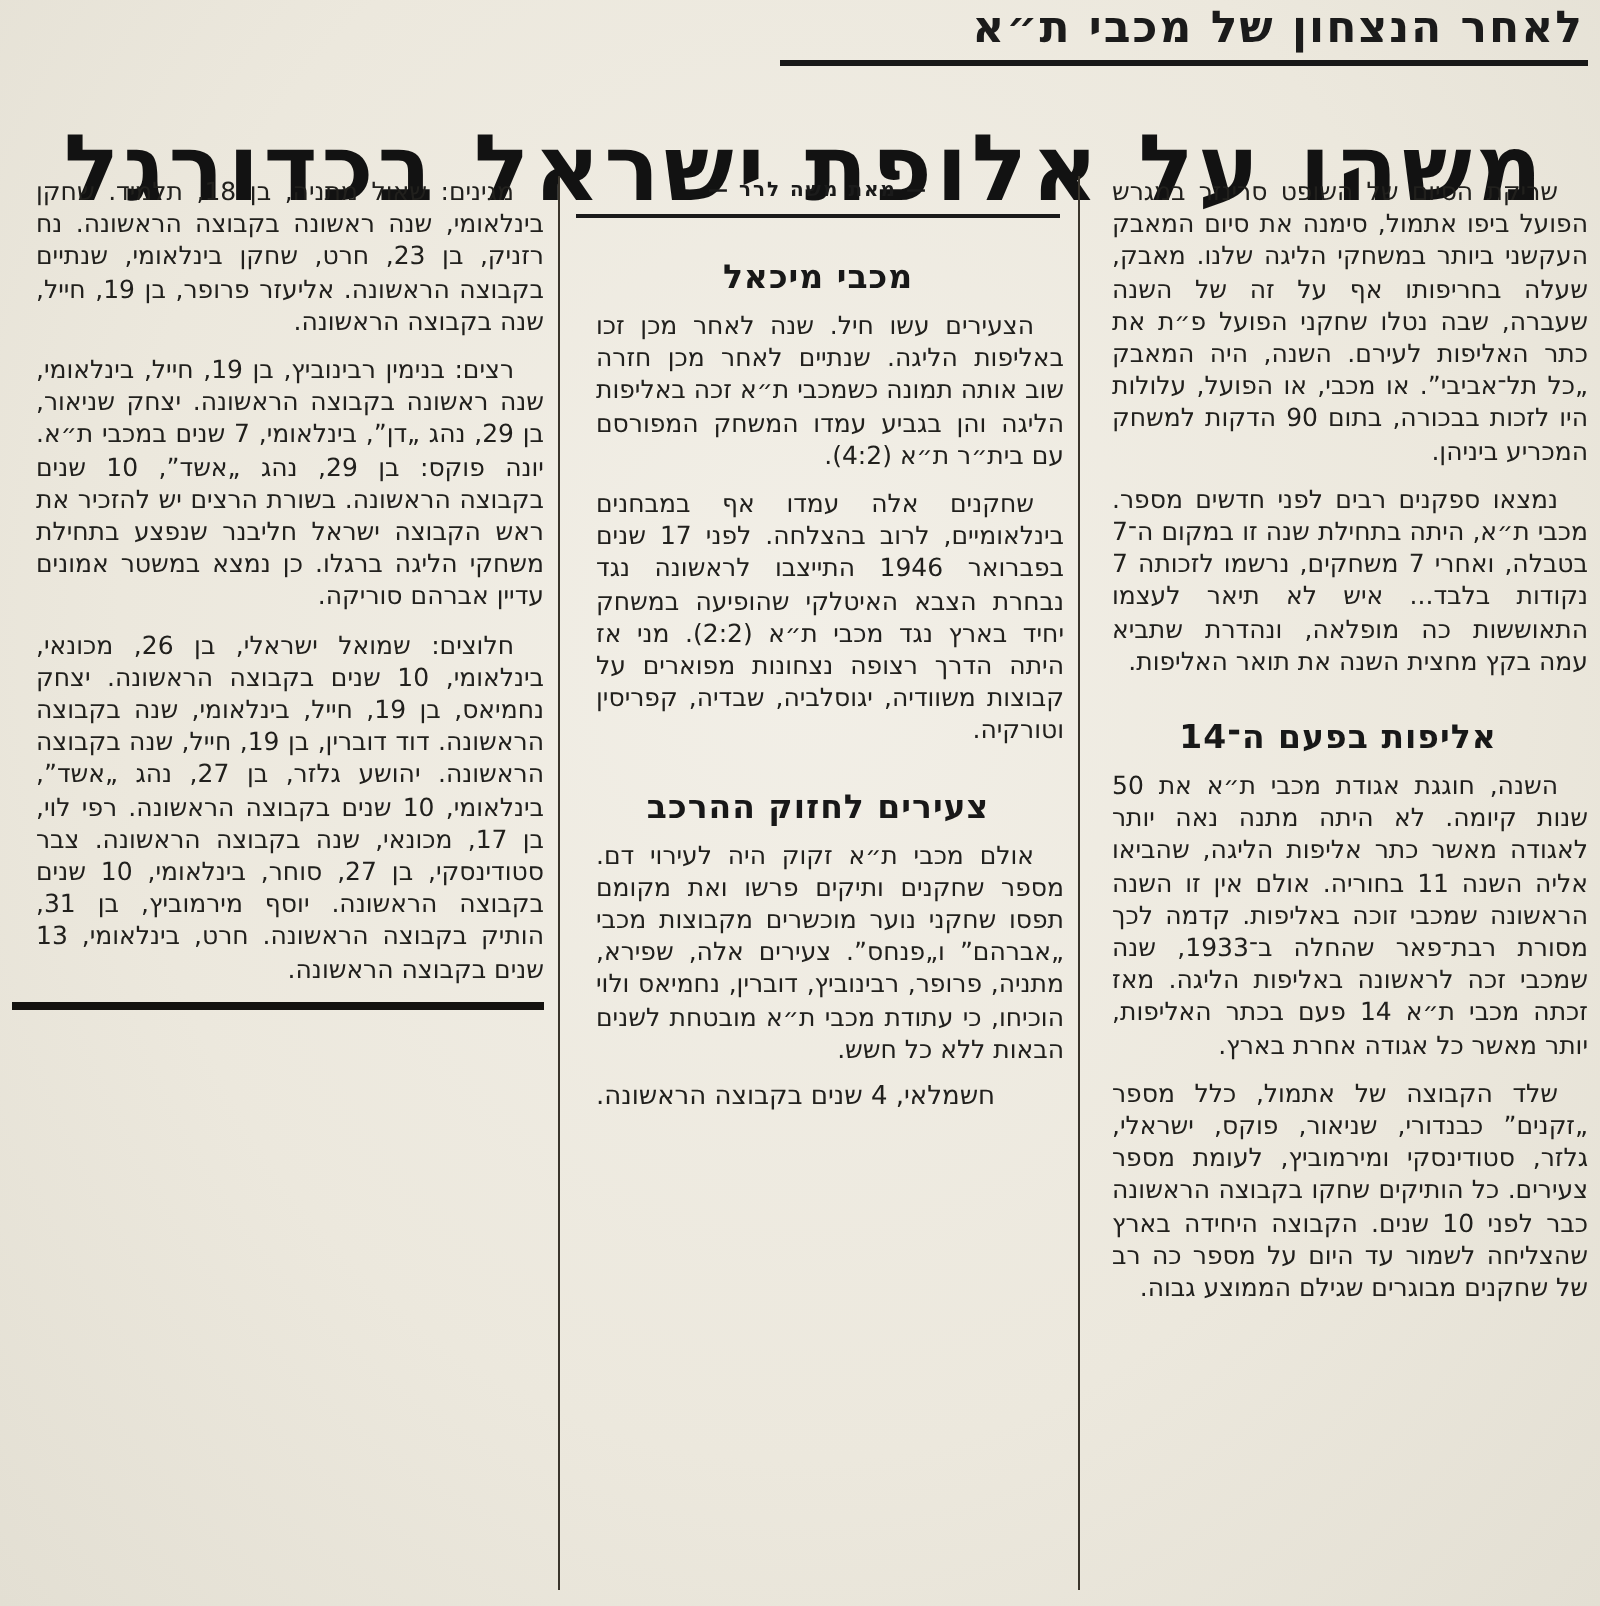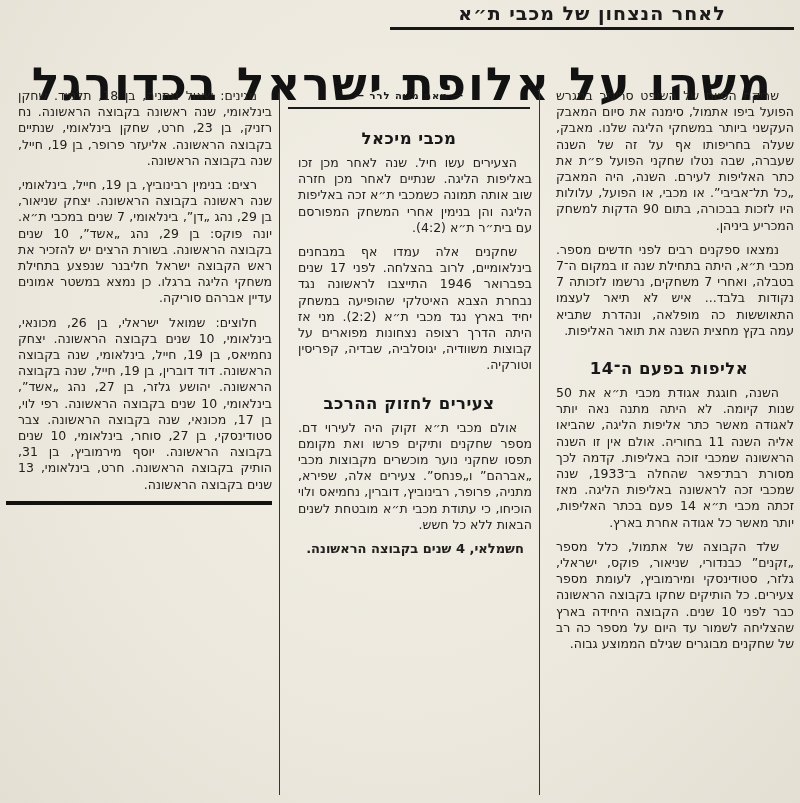--- a/index.html
+++ b/index.html
@@ -11,24 +11,24 @@
     overflow:hidden;
   }
   .page{
     position:relative;width:800px;height:803px;
     background:
       radial-gradient(ellipse at 50% 40%, #f2efe7 0%, #ece8dd 60%, #e3dfd3 100%);
   }
   
   .kicker{
     position:absolute;top:2px;right:6px;
-    font-size:19px;font-weight:bold;
+    font-size:22px;font-weight:bold;
     padding:0 2px 3px 2px;
     border-bottom:3px solid #181818;
-    min-width:400px;text-align:center;
+    min-width:400px;text-align:right;
     letter-spacing:1px;
   }
   .headline{
     position:absolute;top:26px;right:0;left:5px;
     text-align:center;
     font-size:46px;font-weight:bold;
     letter-spacing:2px;
     color:#121212;
     white-space:nowrap;
   }
@@ -40,21 +40,21 @@
   .vrule{position:absolute;top:88px;width:1px;height:707px;background:#3a352c;}
   .vrule-1{right:260px;}
   .vrule-2{right:520px;}
   
   .para{
     margin:0 0 8px 12px;
     font-size:12.5px;line-height:16.2px;
     text-align:justify;text-indent:15px;
     color:#21201d;
   }
-  .para.bold{font-weight:bold;text-indent:0;text-align:center;font-size:13px;}
+  .para.bold{font-weight:normal;text-indent:0;text-align:left;font-size:13px;}
   .subhead{
     margin:20px 0 7px 0;
     font-size:16.5px;font-weight:bold;
     text-align:center;color:#181818;
     letter-spacing:0.5px;
   }
   .byline{
     font-size:10px;font-weight:bold;text-align:center;
     padding:2px 0 6px 0;margin:0 2px 9px 2px;
     border-bottom:2px solid #1a1a1a;
@@ -78,21 +78,21 @@
       <p class="para">שריקת הסיום של השופט סרינזר במגרש הפועל ביפו אתמול, סימנה את סיום המאבק העקשני ביותר במשחקי הליגה שלנו. מאבק, שעלה בחריפותו אף על זה של השנה שעברה, שבה נטלו שחקני הפועל פ״ת את כתר האליפות לעירם. השנה, היה המאבק „כל תל־אביבי”. או מכבי, או הפועל, עלולות היו לזכות בבכורה, בתום 90 הדקות למשחק המכריע ביניהן.</p>
       <p class="para">נמצאו ספקנים רבים לפני חדשים מספר. מכבי ת״א, היתה בתחילת שנה זו במקום ה־7 בטבלה, ואחרי 7 משחקים, נרשמו לזכותה 7 נקודות בלבד... איש לא תיאר לעצמו התאוששות כה מופלאה, ונהדרת שתביא עמה בקץ מחצית השנה את תואר האליפות.</p>
       <h3 class="subhead">אליפות בפעם ה־14</h3>
       <p class="para">השנה, חוגגת אגודת מכבי ת״א את 50 שנות קיומה. לא היתה מתנה נאה יותר לאגודה מאשר כתר אליפות הליגה, שהביאו אליה השנה 11 בחוריה. אולם אין זו השנה הראשונה שמכבי זוכה באליפות. קדמה לכך מסורת רבת־פאר שהחלה ב־1933, שנה שמכבי זכה לראשונה באליפות הליגה. מאז זכתה מכבי ת״א 14 פעם בכתר האליפות, יותר מאשר כל אגודה אחרת בארץ.</p>
       <p class="para">שלד הקבוצה של אתמול, כלל מספר „זקנים” כבנדורי, שניאור, פוקס, ישראלי, גלזר, סטודינסקי ומירמוביץ, לעומת מספר צעירים. כל הותיקים שחקו בקבוצה הראשונה כבר לפני 10 שנים. הקבוצה היחידה בארץ שהצליחה לשמור עד היום על מספר כה רב של שחקנים מבוגרים שגילם הממוצע גבוה.</p>
     </div>
 
   <div class="col col-middle">
     <div class="byline">— מאת משה לרר —</div>
   <h3 class="subhead">מכבי מיכאל</h3>
-      <p class="para">הצעירים עשו חיל. שנה לאחר מכן זכו באליפות הליגה. שנתיים לאחר מכן חזרה שוב אותה תמונה כשמכבי ת״א זכה באליפות הליגה והן בנימין אחרי המשחק המפורסם עם בית״ר ת״א (4:2).</p>
+      <p class="para">הצעירים עשו חיל. שנה לאחר מכן זכו באליפות הליגה. שנתיים לאחר מכן חזרה שוב אותה תמונה כשמכבי ת״א זכה באליפות הליגה והן בגביע עמדו המשחק המפורסם עם בית״ר ת״א (4:2).</p>
       <p class="para">שחקנים אלה עמדו אף במבחנים בינלאומיים, לרוב בהצלחה. לפני 17 שנים בפברואר 1946 התייצבו לראשונה נגד נבחרת הצבא האיטלקי שהופיעה במשחק יחיד בארץ נגד מכבי ת״א (2:2). מני אז היתה הדרך רצופה נצחונות מפוארים על קבוצות משוודיה, יגוסלביה, שבדיה, קפריסין וטורקיה.</p>
       <h3 class="subhead">צעירים לחזוק ההרכב</h3>
       <p class="para">אולם מכבי ת״א זקוק היה לעירוי דם. מספר שחקנים ותיקים פרשו ואת מקומם תפסו שחקני נוער מוכשרים מקבוצות מכבי „אברהם” ו„פנחס”. צעירים אלה, שפירא, מתניה, פרופר, רבינוביץ, דוברין, נחמיאס ולוי הוכיחו, כי עתודת מכבי ת״א מובטחת לשנים הבאות ללא כל חשש.</p>
       <p class="para bold">חשמלאי, 4 שנים בקבוצה הראשונה.</p>
     </div>
 
   <div class="col col-left">
       <p class="para">מגינים: שאול מתניה, בן 18, תלמיד. שחקן בינלאומי, שנה ראשונה בקבוצה הראשונה. נח רזניק, בן 23, חרט, שחקן בינלאומי, שנתיים בקבוצה הראשונה. אליעזר פרופר, בן 19, חייל, שנה בקבוצה הראשונה.</p>
       <p class="para">רצים: בנימין רבינוביץ, בן 19, חייל, בינלאומי, שנה ראשונה בקבוצה הראשונה. יצחק שניאור, בן 29, נהג „דן”, בינלאומי, 7 שנים במכבי ת״א. יונה פוקס: בן 29, נהג „אשד”, 10 שנים בקבוצה הראשונה. בשורת הרצים יש להזכיר את ראש הקבוצה ישראל חליבנר שנפצע בתחילת משחקי הליגה ברגלו. כן נמצא במשטר אמונים עדיין אברהם סוריקה.</p>
       <p class="para">חלוצים: שמואל ישראלי, בן 26, מכונאי, בינלאומי, 10 שנים בקבוצה הראשונה. יצחק נחמיאס, בן 19, חייל, בינלאומי, שנה בקבוצה הראשונה. דוד דוברין, בן 19, חייל, שנה בקבוצה הראשונה. יהושע גלזר, בן 27, נהג „אשד”, בינלאומי, 10 שנים בקבוצה הראשונה. רפי לוי, בן 17, מכונאי, שנה בקבוצה הראשונה. צבר סטודינסקי, בן 27, סוחר, בינלאומי, 10 שנים בקבוצה הראשונה. יוסף מירמוביץ, בן 31, הותיק בקבוצה הראשונה. חרט, בינלאומי, 13 שנים בקבוצה הראשונה.</p>

